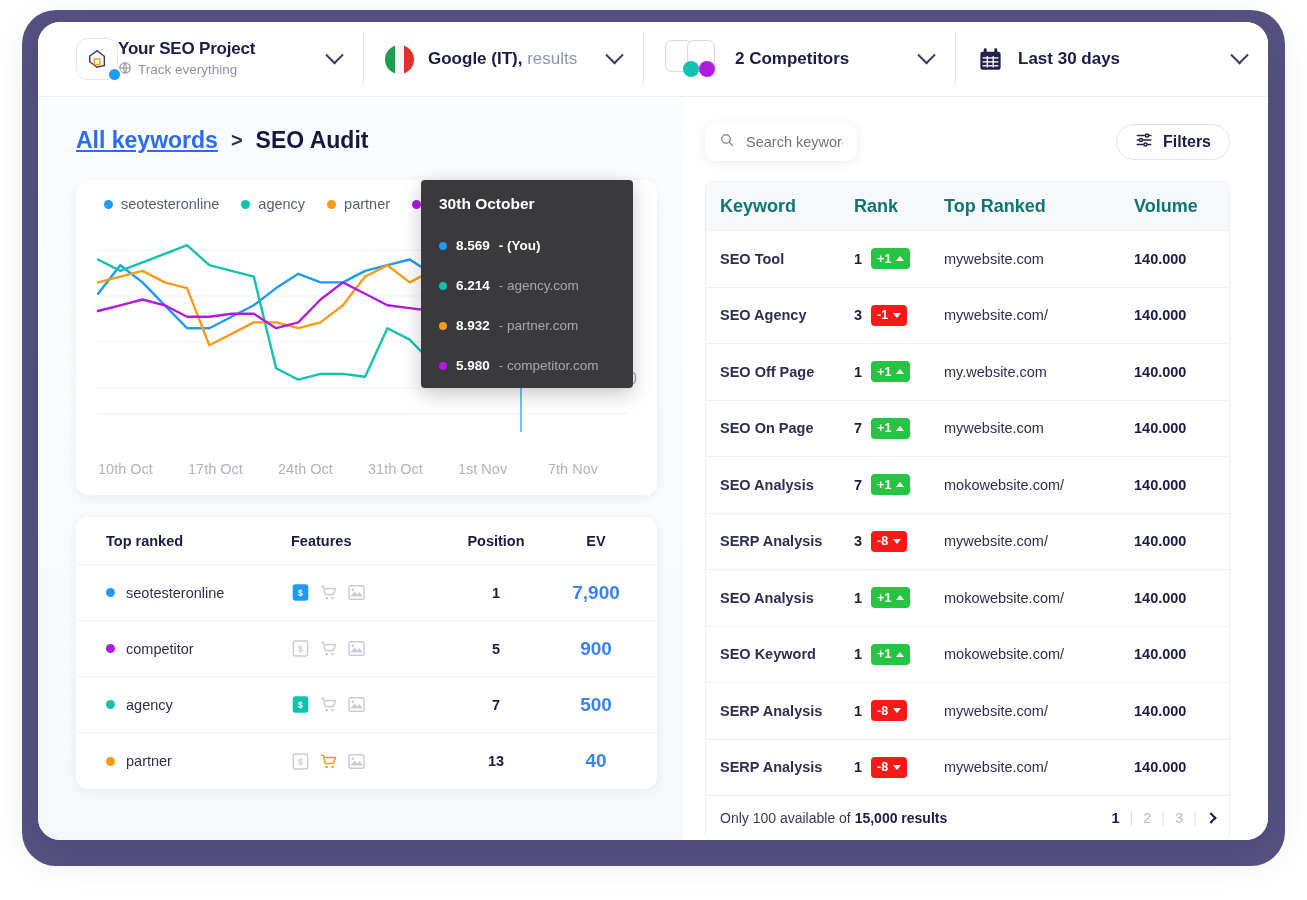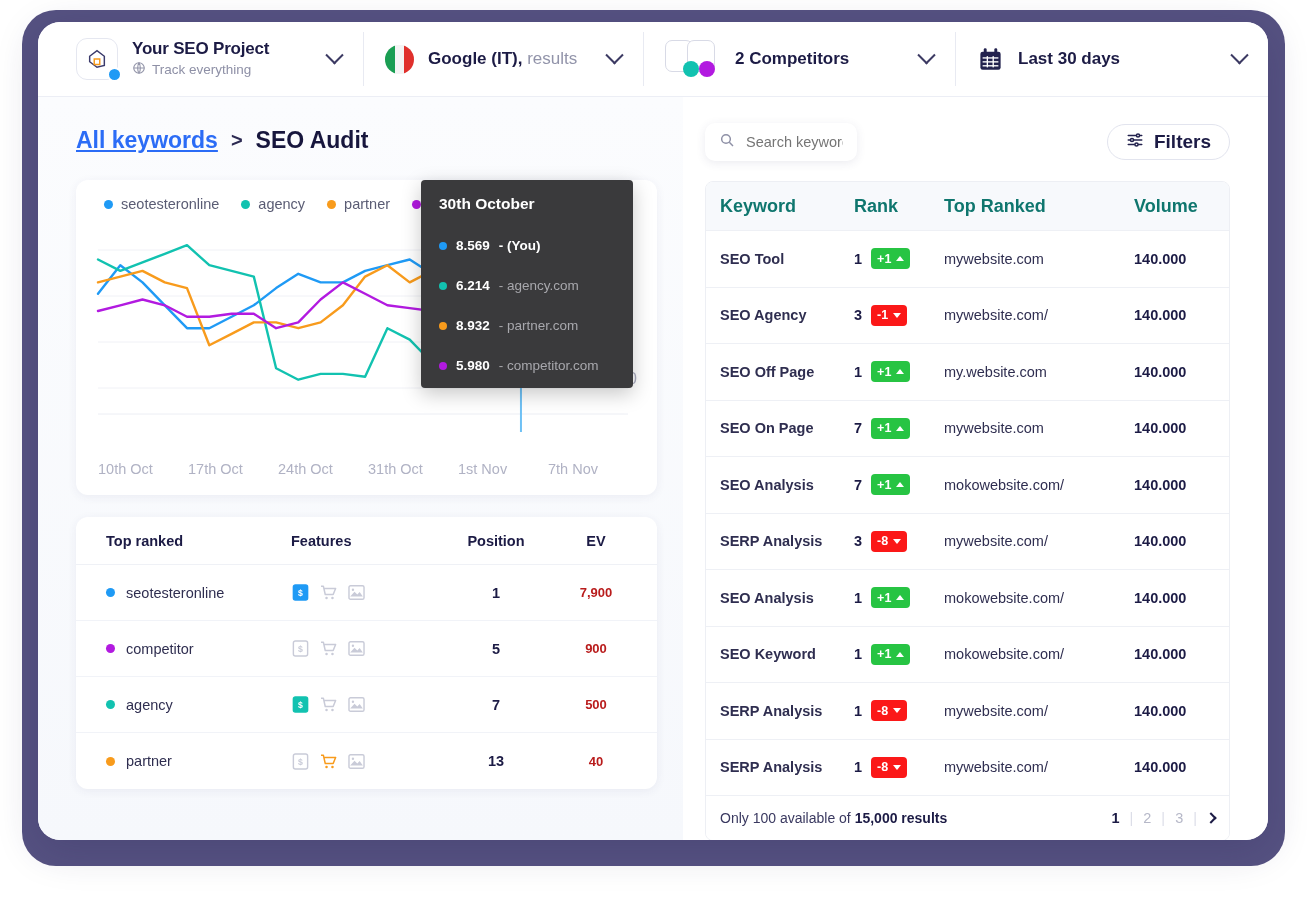--- a/index.html
+++ b/index.html
@@ -61,21 +61,21 @@
     width: 42px; height: 42px; border-radius: 11px;
     border: 1.5px solid #e5e7f0; background: #fff;
     position: relative; flex: 0 0 42px;
     display: flex; align-items: center; justify-content: center;
   }
   .proj-logo .dot {
     position: absolute; right: -5px; bottom: -3px;
     width: 15px; height: 15px; border-radius: 50%;
     background: #1f9af5; border: 2px solid #fff;
   }
-  .proj-text { margin-left: 14px; line-height: 1.25; }
+  .proj-text { line-height: 1.25; }
   .proj-title { font-size: 17px; font-weight: bold; color: #1c1b45; letter-spacing: -.2px; }
   .proj-sub { font-size: 13.5px; color: #8e90a6; display: flex; align-items: center; gap: 6px; margin-top: 2px;}
   .chev {
     margin-left: auto;
     width: 13px; height: 13px;
     border-right: 2px solid #3c3a63; border-bottom: 2px solid #3c3a63;
     transform: rotate(45deg) translate(-3px,-3px);
     flex: 0 0 auto;
   }
   .flag {
@@ -164,42 +164,42 @@
     overflow: hidden;
   }
   .tr-head, .tr-row { display: flex; align-items: center; }
   .tr-head { height: 48px; border-bottom: 1px solid #eff1f6; }
   .tr-head div { font-size: 14.5px; font-weight: bold; color: #1c1b45; }
   .tr-row { height: 56px; border-bottom: 1px solid #f1f3f8; }
   .tr-row:last-child { border-bottom: none; }
   .c-name { width: 215px; padding-left: 30px; display: flex; align-items: center; gap: 11px; font-size: 14.5px; color: #2f2e50; }
   .c-feat { width: 145px; display: flex; gap: 9px; }
   .c-pos  { width: 120px; text-align: center; font-size: 14.5px; font-weight: bold; color: #1c1b45; }
-  .c-ev   { width: 80px; text-align: center; font-size: 13px; font-weight: bold; color: #b91c1c; }
+  .c-ev   { width: 80px; text-align: center; font-size: 19px; font-weight: bold; color: #3b82f6; }
   .tr-head .c-name { font-weight: bold; }
   .row-dot { width: 9px; height: 9px; border-radius: 50%; flex: 0 0 9px; }
   .feat-ico { width: 19px; height: 19px; }
 
   
   .rp-top { display: flex; align-items: center; justify-content: space-between; margin-bottom: 20px; }
   .search-box {
     display: flex; align-items: center; gap: 11px;
     background: #fff; border-radius: 10px;
     box-shadow: 0 2px 10px rgba(60,60,110,.10);
     height: 38px; width: 152px; padding: 0 14px;
   }
   .search-box input {
     border: none; outline: none; font-size: 14.5px; color: #8e90a6;
     font-family: "Liberation Sans", sans-serif; width: 100%; background: transparent;
   }
   .filters-btn {
     display: flex; align-items: center; gap: 10px;
     border: 1.5px solid #e2e4ee; border-radius: 20px;
     height: 36px; padding: 0 18px; background: #fff; cursor: pointer;
-    font-size: 19px; font-weight: bold; color: #1c1b45;
+    font-size: 16px; font-weight: bold; color: #1c1b45;
   }
 
   .kw-table { border: 1px solid #edeff4; border-radius: 8px; overflow: hidden; }
   .kw-head { display: flex; height: 48px; align-items: center; background: #f7f9fc; }
   .kw-head div { font-size: 18px; font-weight: bold; color: #0f766e; }
   .kw-row { display: flex; height: 56.5px; align-items: center; border-top: 1px solid #eef0f5; background: #fff; }
   .k-kw { width: 148px; padding-left: 14px; font-size: 14.5px; color: #2f2e50; font-weight: bold; }
   .k-rank { width: 90px; display: flex; align-items: center; gap: 9px; }
   .k-rank .num { font-size: 14.5px; font-weight: bold; color: #1c1b45; }
   .badge {

